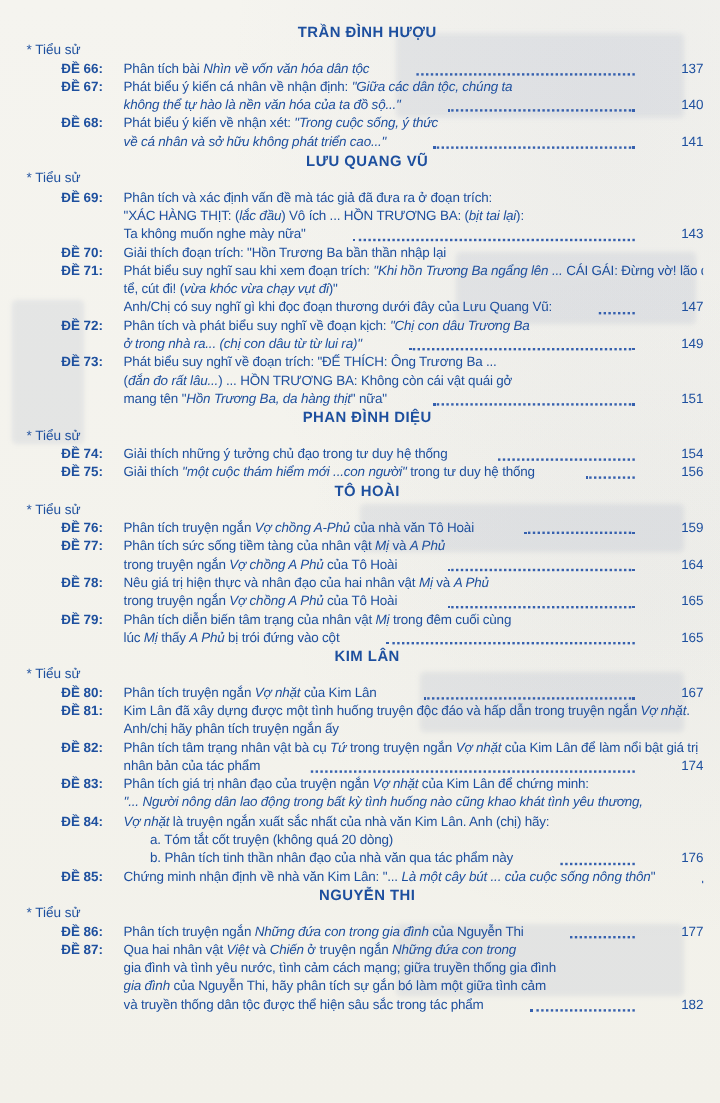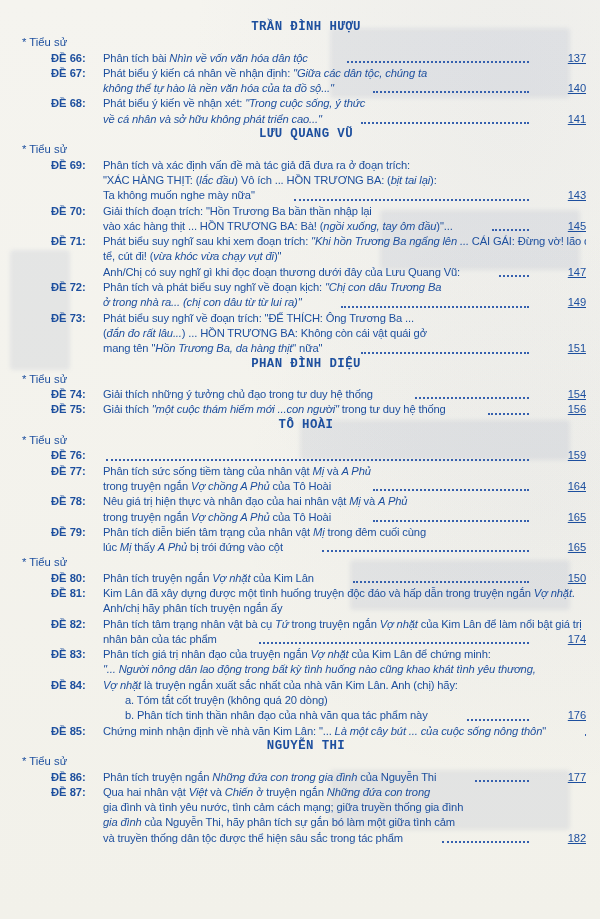--- a/index.html
+++ b/index.html
@@ -17,21 +17,20 @@
   }
   .page{
     position:absolute; inset:0;
     padding:20px 14px 0 26px;
     box-sizing:border-box;
   }
   .heading{
     text-align:center; font-weight:bold;
     font-size:12.4px; line-height:15.3px;
     letter-spacing:0.4px;
-    font-family:Liberation Mono, monospace;
   }
   .tieusu{
     font-weight:normal; font-size:11.3px; line-height:15.3px;
     margin-left:-4px;
   }
   .item{display:flex;padding-left:25px;}
   .label{
     flex:0 0 52px; width:52px;
     font-weight:bold; font-size:11.2px; line-height:15.3px;
     white-space:nowrap;
@@ -42,21 +41,21 @@
     font-size:11.2px; line-height:15.3px;
     letter-spacing:-0.15px;
     white-space:nowrap; overflow:hidden;gap:36px;
   }
   .line .txt{white-space:pre; flex:0 0 auto;}
   .line .dots{
     flex:1 1 auto; min-width:6px; align-self:flex-end;
     border-bottom:2px dotted #3560ae;
     margin:0 2px 3px 3px;
   }
-  .line .pg{flex:0 0 auto; padding-left:1px;text-decoration:underline;}
+  .line .pg{flex:0 0 auto; padding-left:1px;}
   .line.ind{padding-left:22px;}
   i{font-style:italic;}
   
   .smudge{
     position:absolute; border-radius:4px;
     background:rgba(90,110,160,0.10);
     filter:blur(2.2px);
     pointer-events:none;
   }
 </style>
@@ -127,25 +126,20 @@
             <span class="pg">143</span>
           </div>
         </div>
       </div>
       <div class="item">
         <div class="label">ĐỀ 70:</div>
         <div class="content">
           <div class="line">
             <span class="txt"><span>Giải thích đoạn trích: "Hồn Trương Ba bần thần nhập lại</span></span>
           </div>
-          <div class="line">
-            <span class="txt"><span>vào xác hàng thịt ... HỒN TRƯƠNG BA: Bà! (</span><i>ngồi xuống, tay ôm đầu</i><span>)"...</span></span>
-            <span class="dots"></span>
-            <span class="pg">145</span>
-          </div>
         </div>
       </div>
       <div class="item">
         <div class="label">ĐỀ 71:</div>
         <div class="content">
           <div class="line">
             <span class="txt"><span>Phát biểu suy nghĩ sau khi xem đoạn trích: </span><i>"Khi hồn Trương Ba ngẩng lên ...</i><span> CÁI GÁI: Đừng vờ! lão đồ</span></span>
           </div>
           <div class="line">
             <span class="txt"><span>tể, cút đi! (</span><i>vừa khóc vừa chạy vụt đi</i><span>)"</span></span>
@@ -207,20 +201,21 @@
             <span class="pg">156</span>
           </div>
         </div>
       </div>
       <div class="heading">TÔ HOÀI</div>
       <div class="tieusu">* Tiểu sử</div>
       <div class="item">
         <div class="label">ĐỀ 76:</div>
         <div class="content">
           <div class="line">
+            <span class="txt"><span>Phân tích truyện ngắn </span><i>Vợ chồng A-Phủ</i><span> của nhà văn Tô Hoài </span></span>
             <span class="dots"></span>
             <span class="pg">159</span>
           </div>
         </div>
       </div>
       <div class="item">
         <div class="label">ĐỀ 77:</div>
         <div class="content">
           <div class="line">
             <span class="txt"><span>Phân tích sức sống tiềm tàng của nhân vật </span><i>Mị</i><span> và </span><i>A Phủ</i></span>
@@ -251,28 +246,29 @@
           <div class="line">
             <span class="txt"><span>Phân tích diễn biến tâm trạng của nhân vật </span><i>Mị</i><span> trong đêm cuối cùng</span></span>
           </div>
           <div class="line">
             <span class="txt"><span>lúc </span><i>Mị</i><span> thấy </span><i>A Phủ</i><span> bị trói đứng vào cột</span></span>
             <span class="dots"></span>
             <span class="pg">165</span>
           </div>
         </div>
       </div>
+      <div class="heading">KIM LÂN</div>
       <div class="tieusu">* Tiểu sử</div>
       <div class="item">
         <div class="label">ĐỀ 80:</div>
         <div class="content">
           <div class="line">
             <span class="txt"><span>Phân tích truyện ngắn </span><i>Vợ nhặt</i><span> của Kim Lân</span></span>
             <span class="dots"></span>
-            <span class="pg">150</span>
+            <span class="pg">167</span>
           </div>
         </div>
       </div>
       <div class="item">
         <div class="label">ĐỀ 81:</div>
         <div class="content">
           <div class="line">
             <span class="txt"><span>Kim Lân đã xây dựng được một tình huống truyện độc đáo và hấp dẫn trong truyện ngắn </span><i>Vợ nhặt</i><span>.</span></span>
           </div>
           <div class="line">

